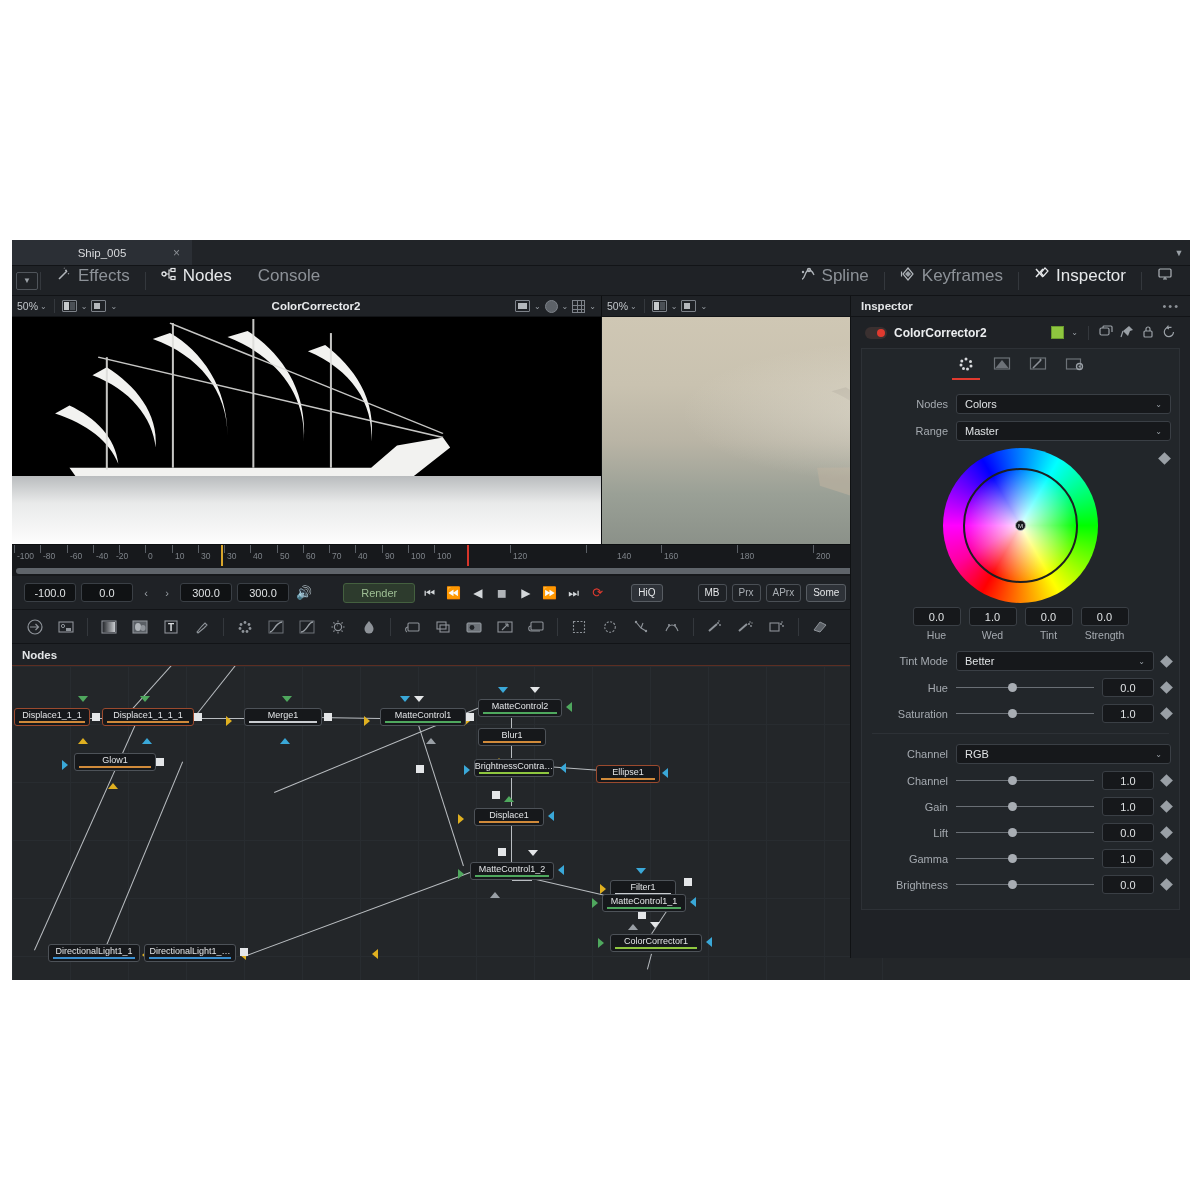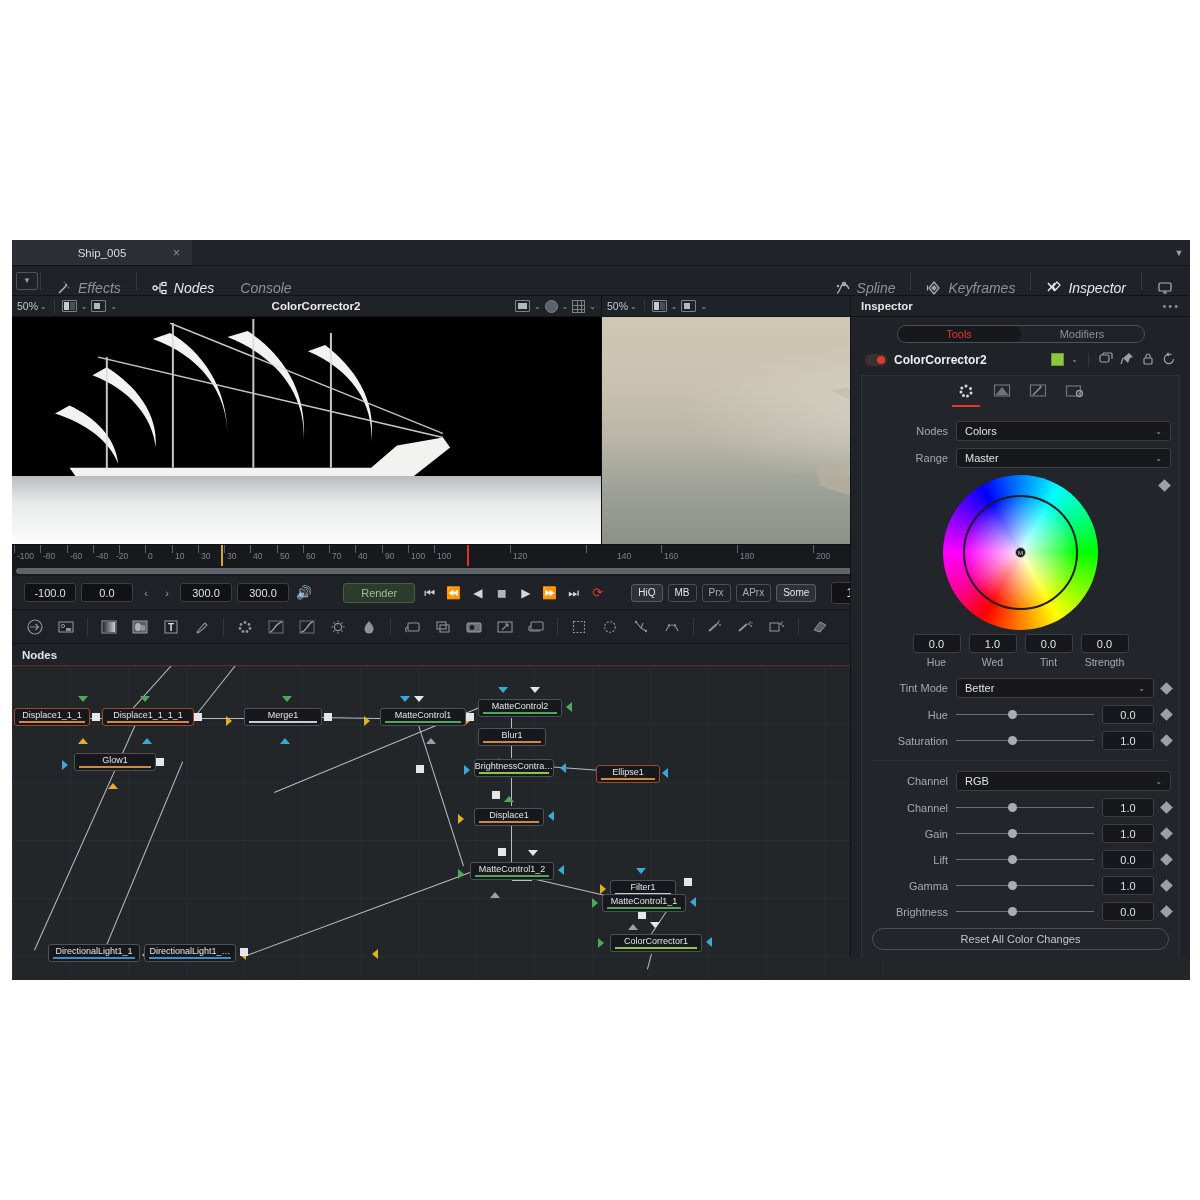--- a/index.html
+++ b/index.html
@@ -31,22 +31,22 @@
   .tabbar-rest { flex: 1; background: #212428; }
   .tabbar-caret { width: 22px; display: flex; align-items: center; justify-content: center;
     color: #9aa0a6; font-size: 9px; }
 
   
   .modebar {
     height: 30px; background: #1f2226; display: flex; align-items: center;
     border-bottom: 1px solid #111316; padding: 0 4px;
   }
   .mb-btn {
-    height: 30px; display: flex; align-items: flex-end; gap: 6px; padding: 0 13px;
-    color: #8d9298; font-size: 14px; font-style: italic;
+    height: 30px; display: flex; align-items: flex-start; gap: 6px; padding: 0 13px;
+    color: #8d9298; font-size: 17px;
   }
   .mb-btn.active { color: #e6e8ea; }
   .mb-sep { width: 1px; height: 18px; background: #34383d; margin: 0 2px; }
   .mb-spacer { flex: 1; }
   .mb-ico { display: inline-block; width: 16px; height: 16px; }
   .dd-box {
     width: 22px; height: 18px; border: 1px solid #50555b; border-radius: 2px;
     display: flex; align-items: center; justify-content: center;
     color: #9aa0a6; font-size: 8px;
   }
@@ -108,21 +108,21 @@
   .arrbtn { color:#9aa0a6; font-size:11px; width:16px; text-align:center;}
   .spk { color:#c6cacd; font-size:13px; margin-left:2px;}
   .renderbtn { margin-left:26px; background:#2d3b2d; border:1px solid #44603f; color:#9fbf95;
     height:20px; border-radius:3px; padding:0 17px; display:flex; align-items:center;
     font-size:11px;}
   .tp { color:#d3d7da; font-size:12px; width:19px; text-align:center; }
   .tp.stop { color:#b0b4b8; }
   .tp.loop { color:#e03a2f; font-size:13px; }
   .qbtn { border:1px solid #4a4f55; border-radius:3px; height:18px; padding:0 6px;
     display:flex; align-items:center; font-size:10px; color:#a9aeb3;}
-  .qbtn.on { color:#e4e6e8; }
+  .qbtn.on { color:#e4e6e8;margin-left:30px; }
   .qbtn.solid { background:#2e3238; color:#e4e6e8; border-color:#585d63; }
   .timecode { margin-left:10px; background:#101214; border:1px solid #3a3f45; border-radius:3px;
     height:22px; min-width:62px; display:flex; align-items:center; justify-content:center;
     font-size:13px; color:#e8eaec;}
 
   
   .icobar { height: 34px; background:#1e2125; display:flex; align-items:center;
     padding: 0 8px; gap: 1px; border-bottom: 1px solid #121417; }
   .ico { width: 30px; height: 26px; display:flex; align-items:center; justify-content:center;
     color:#8e9399; }
@@ -985,26 +985,20 @@
       </div>
   </div>
 
 
   <div class="inspector">
     <div class="insphead">
       <span class="it">Inspector</span>
       <span class="idots">•••</span>
     </div>
     <div class="inspbody">
-      <div class="segwrap">
-        <div class="seg">
-          <div class="on">Tools</div>
-          <div>Modifiers</div>
-        </div>
-      </div>
       <div class="toolrow">
         <span class="ledwrap"></span>
         <span class="toolname">ColorCorrector2</span>
         <span class="tr-spacer"></span>
         <span class="greenchip"></span>
         <span class="vcaret">⌄</span>
         <span class="vsep"></span>
         <span class="tbico"><svg width="14" height="13" viewBox="0 0 14 13">
               <rect x="1" y="3" width="9" height="7" rx="1.5" fill="none" stroke="#9aa0a6" stroke-width="1.2"></rect>
               <path d="M4 3 V1.8 A1 1 0 0 1 5 1 H12 A1 1 0 0 1 13 2 V7" fill="none" stroke="#9aa0a6" stroke-width="1.2"></path>
@@ -1169,18 +1163,17 @@
         </div>
         <div class="row">
           <span class="rlab">Brightness</span>
           <span class="slider">
               <span class="track"></span>
               <span class="knob"></span>
             </span>
           <span class="vbox">0.0</span>
           <span class="kdiamond"></span>
         </div>
-        <div class="resetbtn">Reset All Color Changes</div>
       </div>
     </div>
   </div>
 
 </div>
 
 </body></html>

